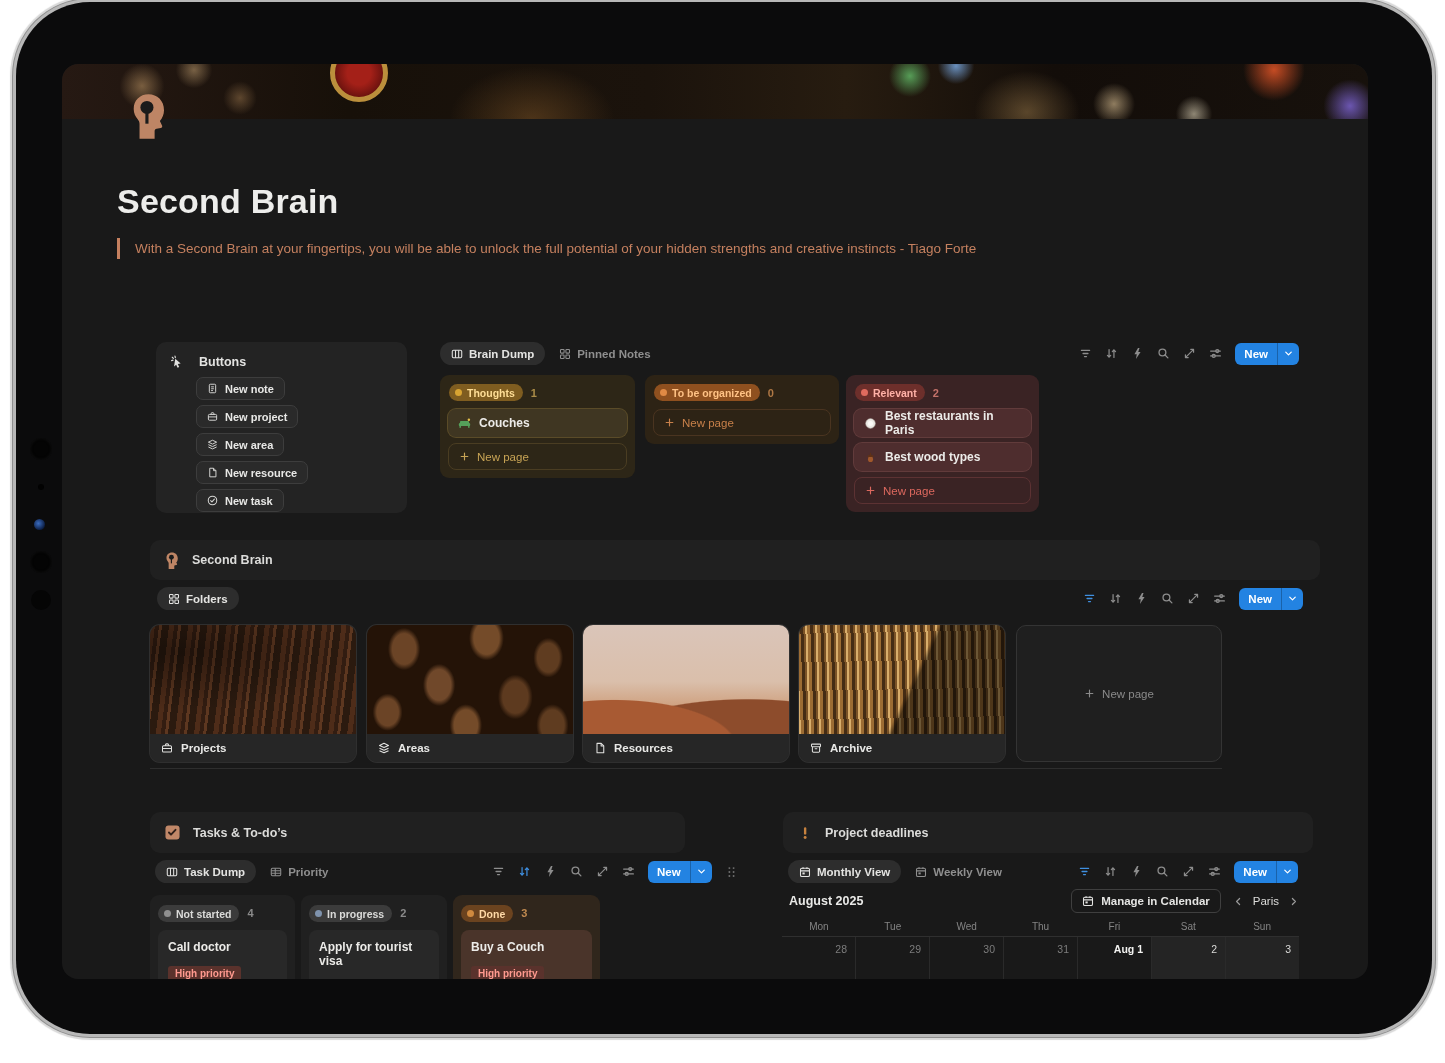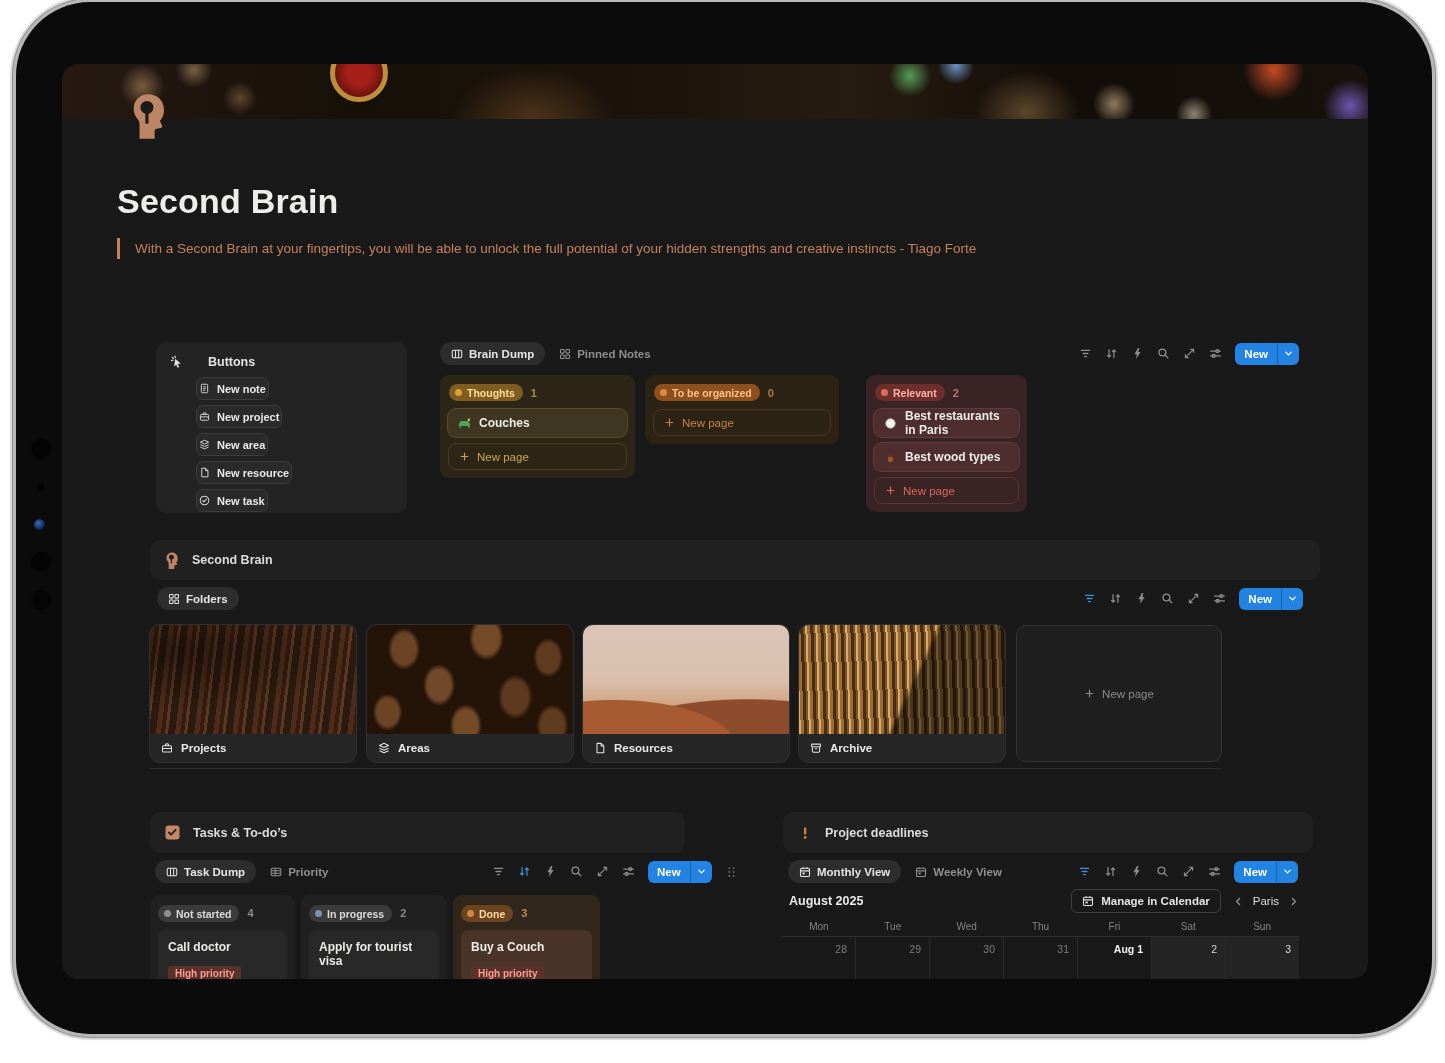--- a/index.html
+++ b/index.html
@@ -48,22 +48,22 @@
   .quote{position:absolute;left:55px;top:174px;width:860px;border-left:3px solid #C5805F;
          padding:3px 0 3px 15px;font-size:13.5px;color:#C5805F}
 
   
   .callout{position:absolute;background:#202020;border-radius:10px;display:flex;align-items:center;
            gap:13px;padding-left:15px;color:#DCDCDA;font-size:12.5px;font-weight:600}
 
   
   .btn-panel{position:absolute;left:94px;top:278px;width:251px;height:171px;background:#232323;
              border-radius:10px;padding:13px 0 0 14px;box-sizing:border-box}
-  .bp-head{display:flex;align-items:center;gap:24px;color:#E3E3E1;font-size:12.5px;font-weight:600;margin-bottom:8px}
-  .bp-btn{display:inline-flex;align-items:center;gap:7px;height:21px;padding:0 2px;margin:0 0 5px 26px;
+  .bp-head{display:flex;align-items:center;gap:15px;color:#E3E3E1;font-size:12.5px;font-weight:600;margin-bottom:8px}
+  .bp-btn{display:inline-flex;align-items:center;gap:7px;height:21px;padding:0 10px;margin:0 0 5px 26px;
           background:#2a2a2a;border:1px solid #3d3d3d;border-radius:7px;color:#E8E8E6;
           font-size:11px;font-weight:bold;cursor:pointer}
   .bp-btn .ic{width:11px;height:11px;color:#d8d8d6}
 
   
   .tabrow{position:absolute;display:flex;align-items:center;gap:10px;height:23px}
   .tab{display:inline-flex;align-items:center;gap:6px;height:23px;padding:0 11px;border-radius:12px;
        font-size:11.5px;font-weight:bold;color:#E4E4E2;cursor:pointer}
   .tab.active{background:#2d2d2d}
   .tab.plain{color:#8f8f8f;padding:0 4px}
@@ -481,21 +481,21 @@
         <span class="kcount">0</span>
       </div>
       <div class="knew">
         <svg class="ic">
             <use href="#i-plus"></use>
           </svg>
         <span>New page</span>
       </div>
     </div>
 
-    <div class="kcol red" style="left:804px;width:161px">
+    <div class="kcol red" style="left:784px;width:193px">
       <div class="khead">
         <span class="kb-badge">
             <span class="dot"></span>
             <span>Relevant</span>
           </span>
         <span class="kcount">2</span>
       </div>
       <div class="kcard">
         <svg class="ic" width="13" height="13">
             <use href="#i-plate"></use>

